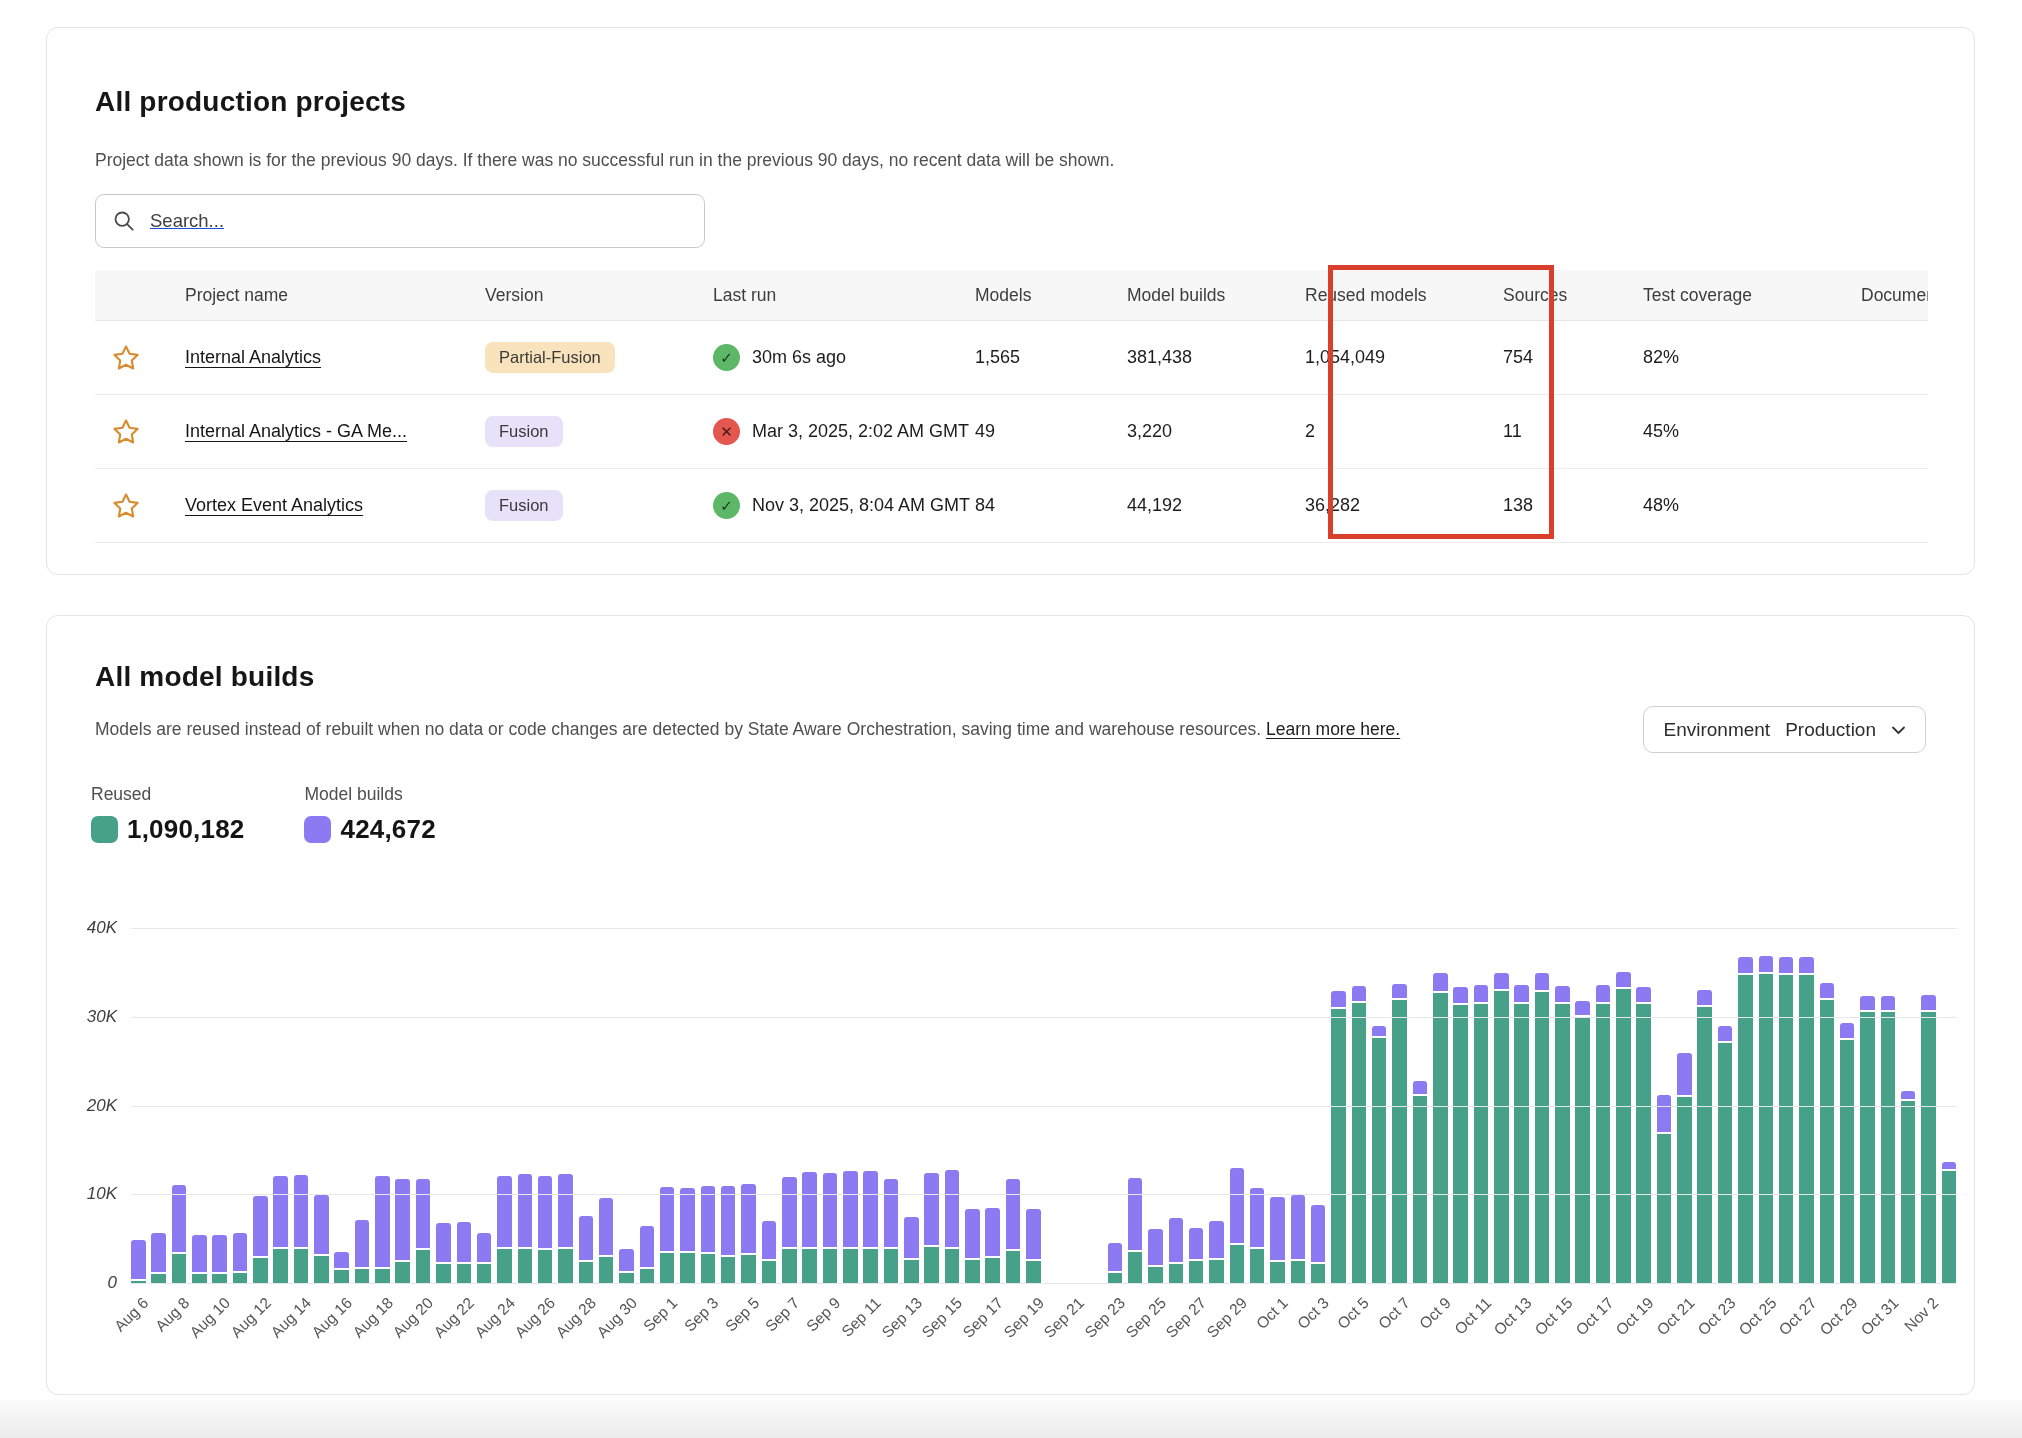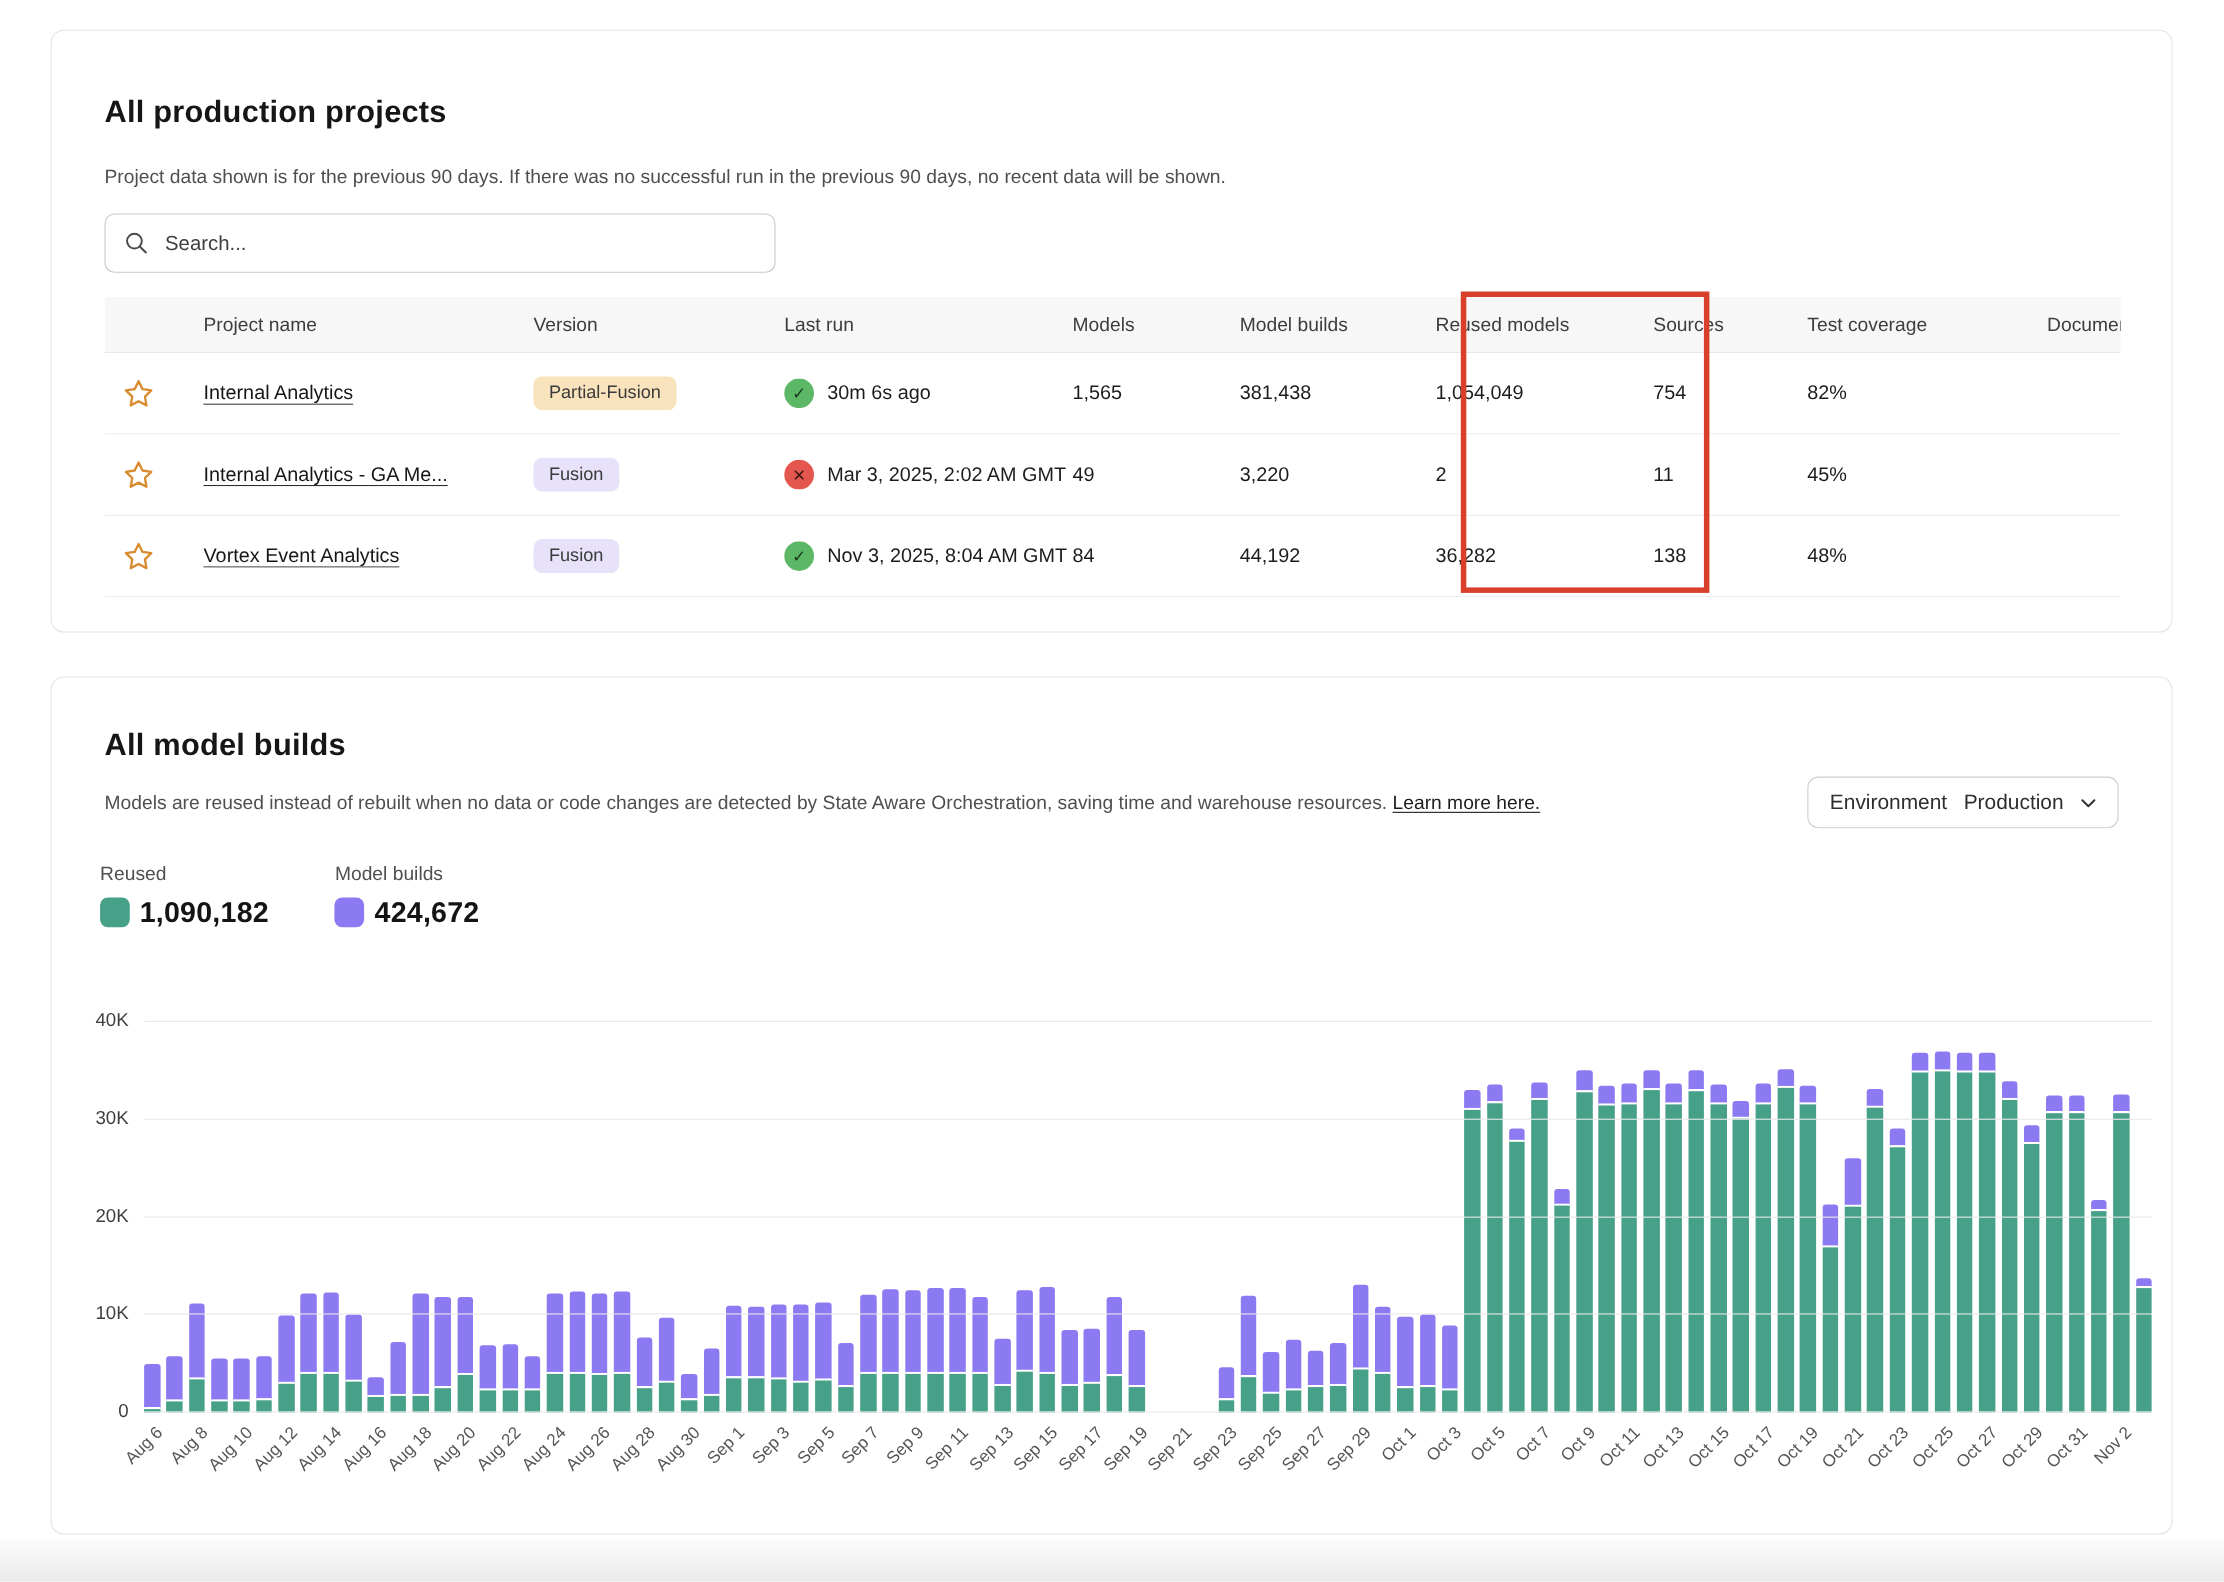--- a/index.html
+++ b/index.html
@@ -19,21 +19,21 @@
   #card-projects .card-sub   { top:122px; }
   #card-builds .card-title { top:45px; }
   #card-builds .card-sub   { top:103px; }
   .learn-link { color:#1d1d1d; text-decoration:underline; text-underline-offset:3px; cursor:pointer; }
 
   
   .search-box {
     position:absolute; left:48px; top:166px; width:610px; height:54px; box-sizing:border-box;
     border:1.5px solid #c9c9c9; border-radius:9px; display:flex; align-items:center; padding:0 17px; gap:13px; background:#fff;
   }
-  .search-box input { border:none; outline:none; font-size:18.5px; color:#1d4ed8; width:100%; background:transparent; font-family:inherit; }
+  .search-box input { border:none; outline:none; font-size:18.5px; color:#1d4ed8; width:100%; background:transparent; font-family:inherit;text-decoration:underline; }
   .search-box input::placeholder { color:#3f3f3f; opacity:1; }
 
   
   .table-wrap { position:absolute; left:48px; top:242px; width:1833px; overflow:hidden; }
   .trow { display:grid; grid-template-columns:62px 300px 228px 290px 152px 178px 198px 140px 182px 103px; align-items:center; }
   .thead { height:50px; background:#f7f7f7; color:#3d3d3d; font-size:17.5px; border-bottom:1px solid #e6e6e6; }
   .tr { height:73px; border-bottom:1px solid #ececec; font-size:18px; color:#1c1c1c; background:#fff; }
   .cell-left { padding-left:28px; overflow:hidden; white-space:nowrap; }
   .cell-num  { padding-right:8px; white-space:nowrap; }
   .cell-doc  { padding-left:36px; overflow:hidden; white-space:nowrap; }
@@ -57,21 +57,21 @@
   }
   .legend { position:absolute; left:44px; top:168px; display:flex; gap:60px; }
   .legend-label { font-size:17.5px; color:#4f4f4f; margin-bottom:9px; }
   .legend-valrow { display:flex; align-items:center; gap:9px; }
   .legend-swatch { width:27px; height:27px; border-radius:7px; }
   .legend-value { font-size:26px; font-weight:700; color:#141414; letter-spacing:.2px; }
 
   
   .chart { position:absolute; left:84px; top:313px; width:1826px; height:355px; }
   .gridline { position:absolute; left:0; right:0; height:1px; background:#e8e8e8; }
-  .ylabel { position:absolute; right:calc(100% + 14px); font-size:17px; color:#3f3f3f; white-space:nowrap; }
+  .ylabel { position:absolute; right:calc(100% + 14px); font-size:17px; color:#3f3f3f; white-space:nowrap;font-style:italic; }
   .days { position:absolute; inset:0; display:flex; justify-content:space-between; align-items:flex-end; }
   .day { width:14.5px; height:100%; position:relative; display:flex; flex-direction:column; justify-content:flex-end; }
   .seg { width:100%; box-sizing:border-box; }
   .seg-b { border-bottom:2px solid #fff; border-radius:3px 3px 0 0; }
   .xlabel {
     position:absolute; top:calc(100% + 10px); right:40%;
     transform:rotate(-45deg); transform-origin:100% 0;
     font-size:15.5px; color:#555; white-space:nowrap;
   }
   .page-bottom-shade { position:absolute; left:0; right:0; top:1400px; height:38px;

